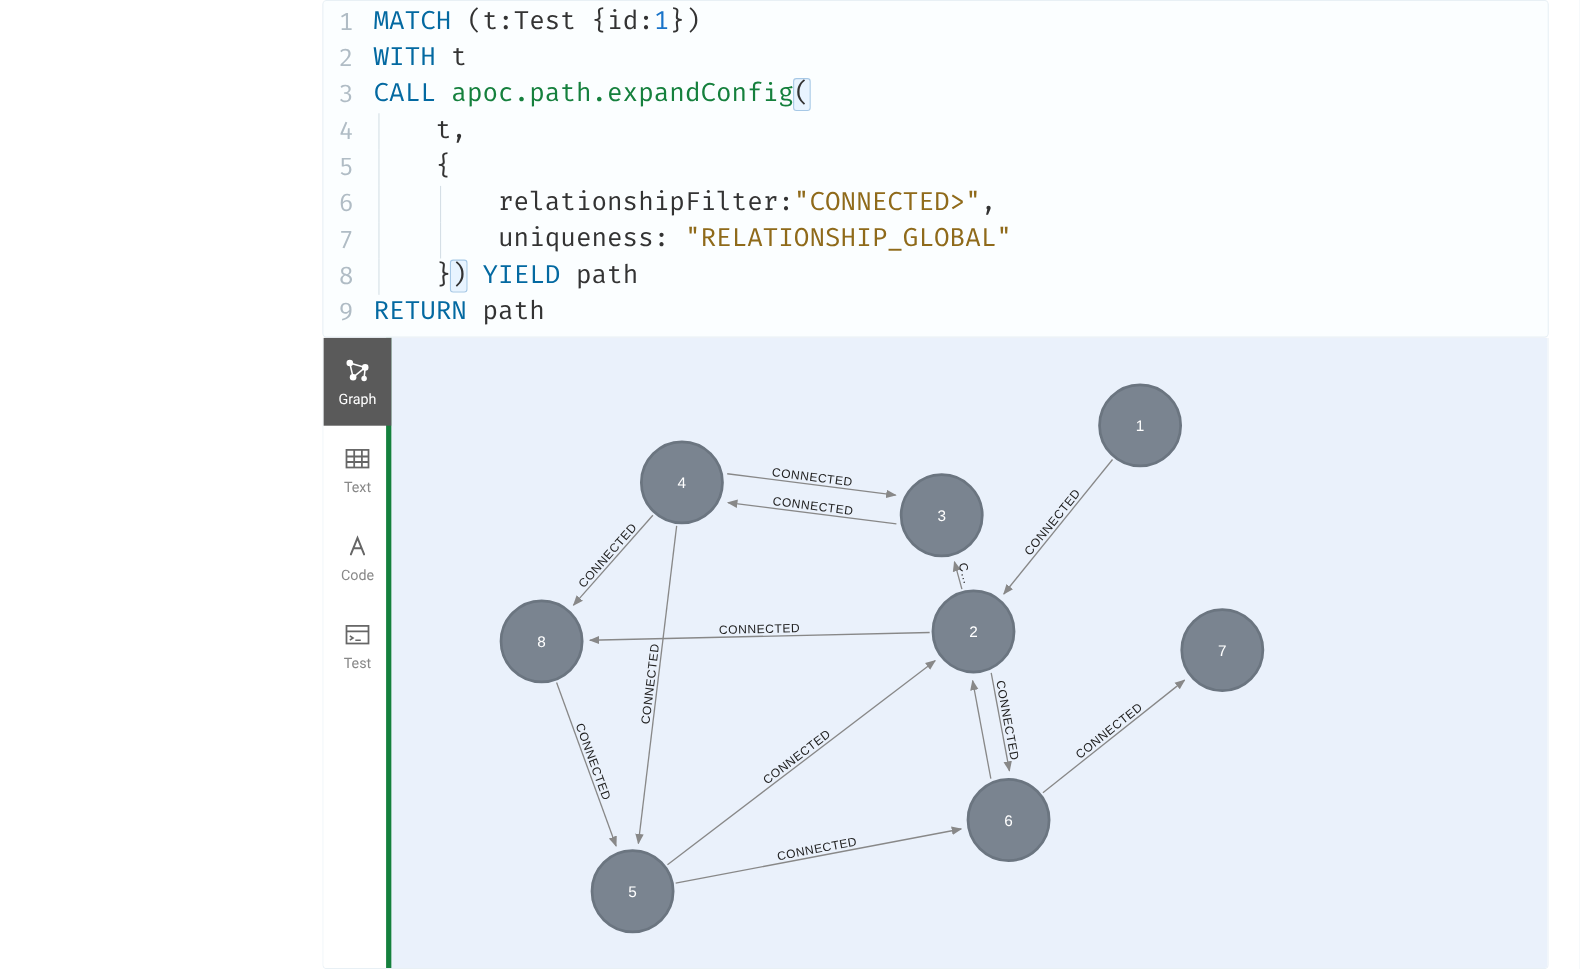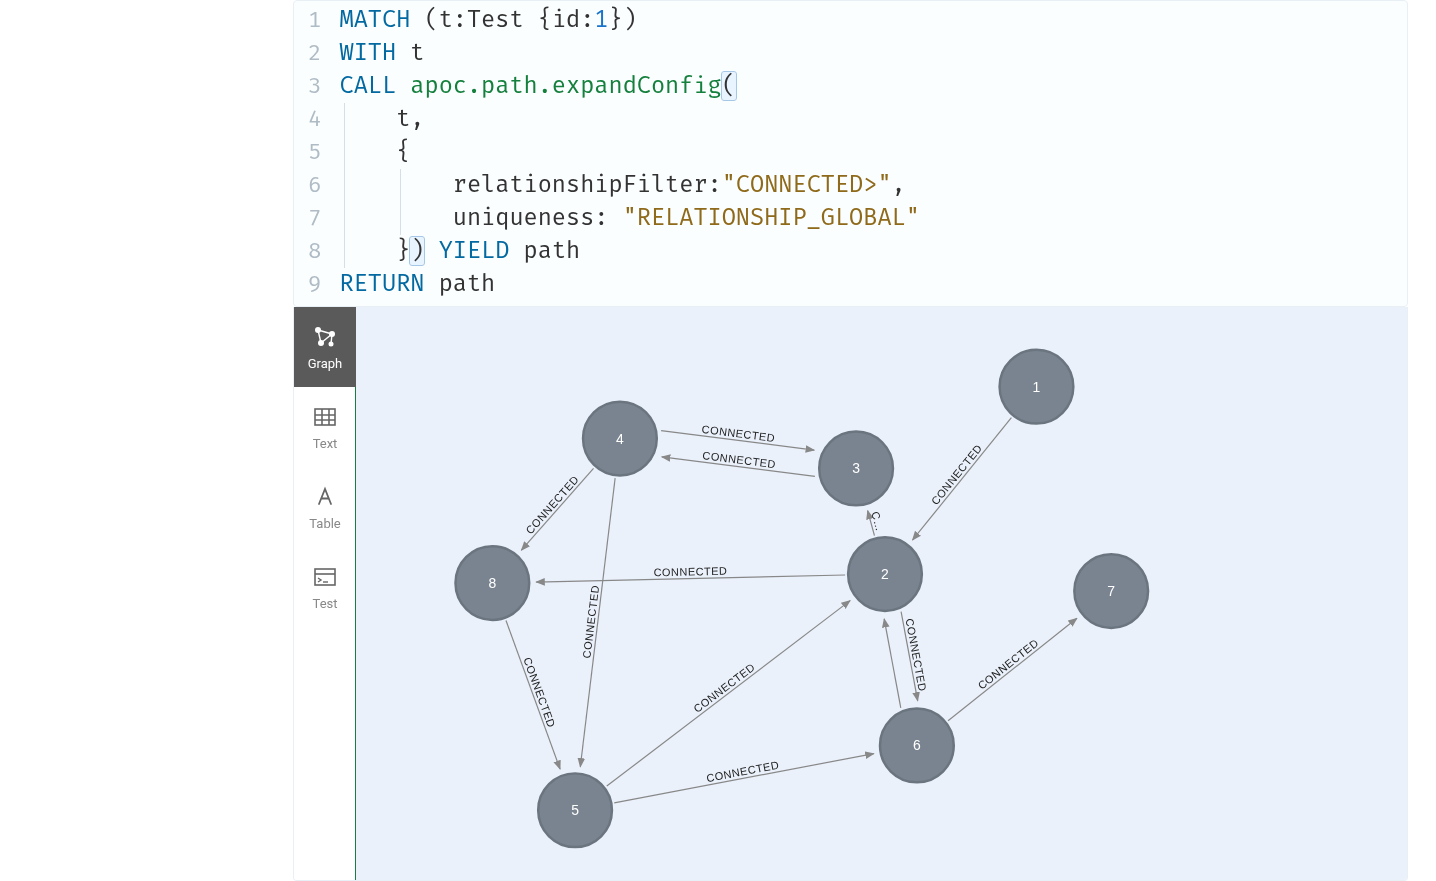--- a/index.html
+++ b/index.html
@@ -66,21 +66,21 @@
     border: 1px solid #e8f0f5;
     border-top: none;
     border-radius: 0 0 4px 4px;
     overflow: hidden;
   }
   .tabbar {
     width: 62px;
     background: #fff;
     display: flex;
     flex-direction: column;
-    border-right: 1px solid #15803d;
+    border-right: 5px solid #15803d;
   }
   .tab {
     width: 62px;
     height: 80px;
     display: flex;
     flex-direction: column;
     align-items: center;
     justify-content: center;
     gap: 6px;
     color: #888;
@@ -156,21 +156,21 @@
           </svg>
         </span>
         <span class="lbl">Text</span>
       </div>
       <div class="tab">
         <span>
           <svg width="26" height="26" viewBox="0 0 26 26">
             <path d="M 7 20 L 13 5 L 19 20 M 9.2 14.5 L 16.8 14.5" fill="none" stroke="#666" stroke-width="1.8" stroke-linecap="round"></path>
           </svg>
         </span>
-        <span class="lbl">Table</span>
+        <span class="lbl">Code</span>
       </div>
       <div class="tab">
         <span>
           <svg width="26" height="26" viewBox="0 0 26 26">
             <rect x="3" y="5" width="20" height="16" fill="none" stroke="#666" stroke-width="1.6"></rect>
             <line x1="3" y1="10" x2="23" y2="10" stroke="#666" stroke-width="1.6"></line>
             <path d="M 6 14 L 9 16 L 6 18" fill="none" stroke="#666" stroke-width="1.4"></path>
             <line x1="11" y1="18" x2="16" y2="18" stroke="#666" stroke-width="1.4"></line>
           </svg>
         </span>

